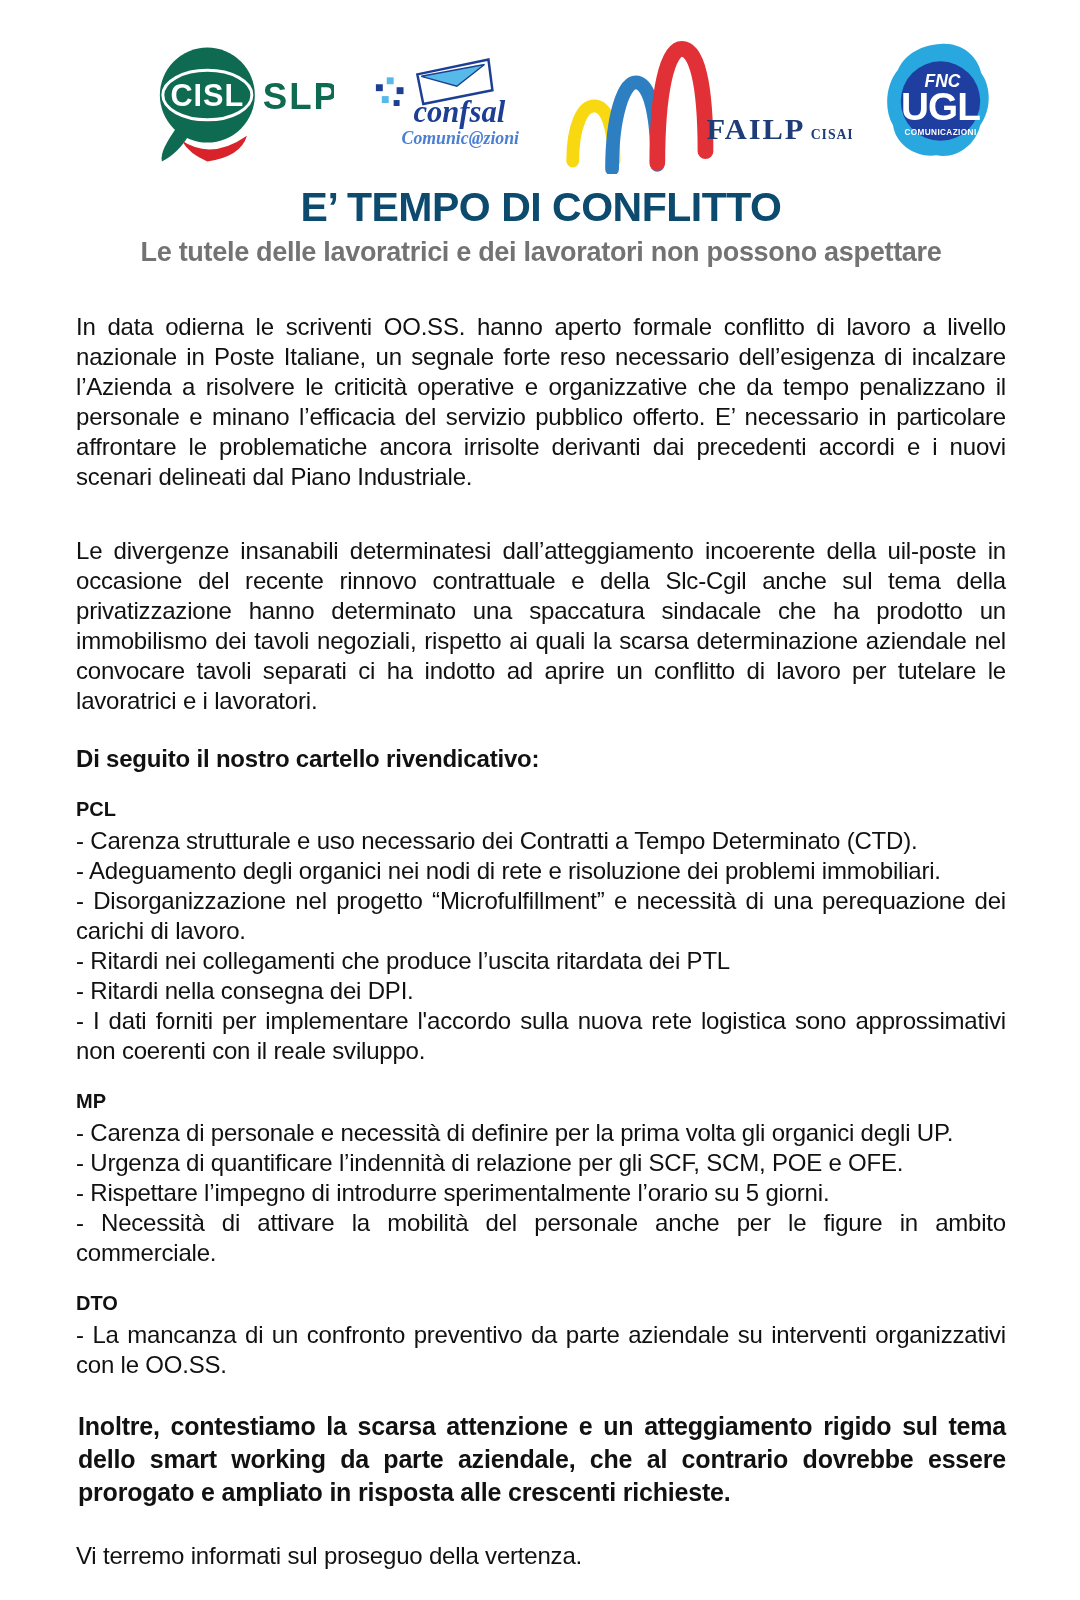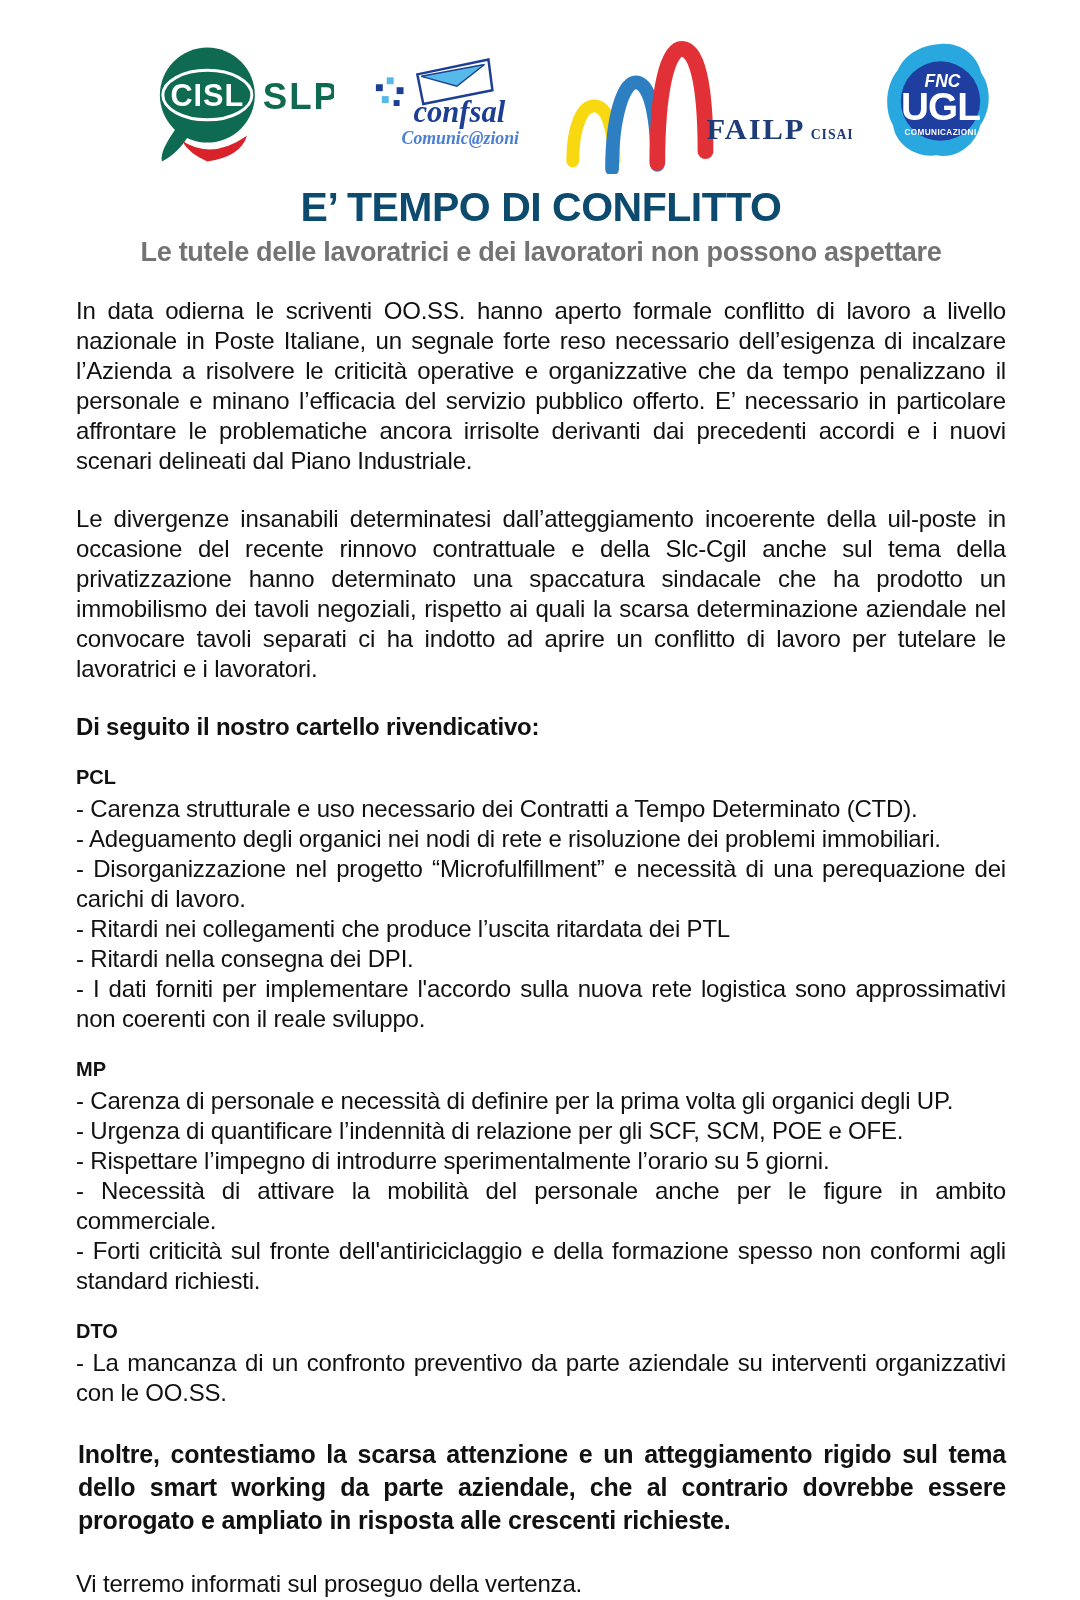--- a/index.html
+++ b/index.html
@@ -22,21 +22,21 @@
   }
   h2.subtitle{
     text-align:center;font-size:27px;font-weight:bold;letter-spacing:-0.3px;
     margin:6px 0 0 0;color:#737373;
   }
   
   .para{
     font-size:24px;line-height:30px;letter-spacing:-0.2px;
     text-align:justify;margin:0;
   }
-  .mt-block{margin-top:28px;}
+  .mt-block{margin-top:44px;}
   .sec-head{
     font-size:24px;line-height:30px;font-weight:bold;
     margin:28px 0 0 0;letter-spacing:-0.2px;
   }
   .section{margin-top:20px;}
   .section .sec-title{
     font-size:20px;line-height:30px;font-weight:bold;margin:0 0 2px 0;
   }
   .section .item{
     font-size:24px;line-height:30px;letter-spacing:-0.2px;
@@ -122,21 +122,20 @@
     <div class="item">- Ritardi nella consegna dei DPI.</div>
     <div class="item">- I dati forniti per implementare l'accordo sulla nuova rete logistica sono approssimativi non coerenti con il reale sviluppo.</div>
   </div>
 
   <div class="section">
     <div class="sec-title">MP</div>
     <div class="item">- Carenza di personale e necessità di definire per la prima volta gli organici degli UP.</div>
     <div class="item">- Urgenza di quantificare l’indennità di relazione per gli SCF, SCM, POE e OFE.</div>
     <div class="item">- Rispettare l’impegno di introdurre sperimentalmente l’orario su 5 giorni.</div>
     <div class="item">- Necessità di attivare la mobilità del personale anche per le figure in ambito commerciale.</div>
-    <div class="item">- Forti criticità sul fronte dell'antiriciclaggio e della formazione spesso non conformi agli standard richiesti.</div>
   </div>
 
   <div class="section">
     <div class="sec-title">DTO</div>
     <div class="item">- La mancanza di un confronto preventivo da parte aziendale su interventi organizzativi con le OO.SS.</div>
   </div>
 
   <p class="bold-para">Inoltre, contestiamo la scarsa attenzione e un atteggiamento rigido sul tema dello smart working da parte aziendale, che al contrario dovrebbe essere prorogato e ampliato in risposta alle crescenti richieste.</p>
 
   <p class="para closing">Vi terremo informati sul proseguo della vertenza.</p>

